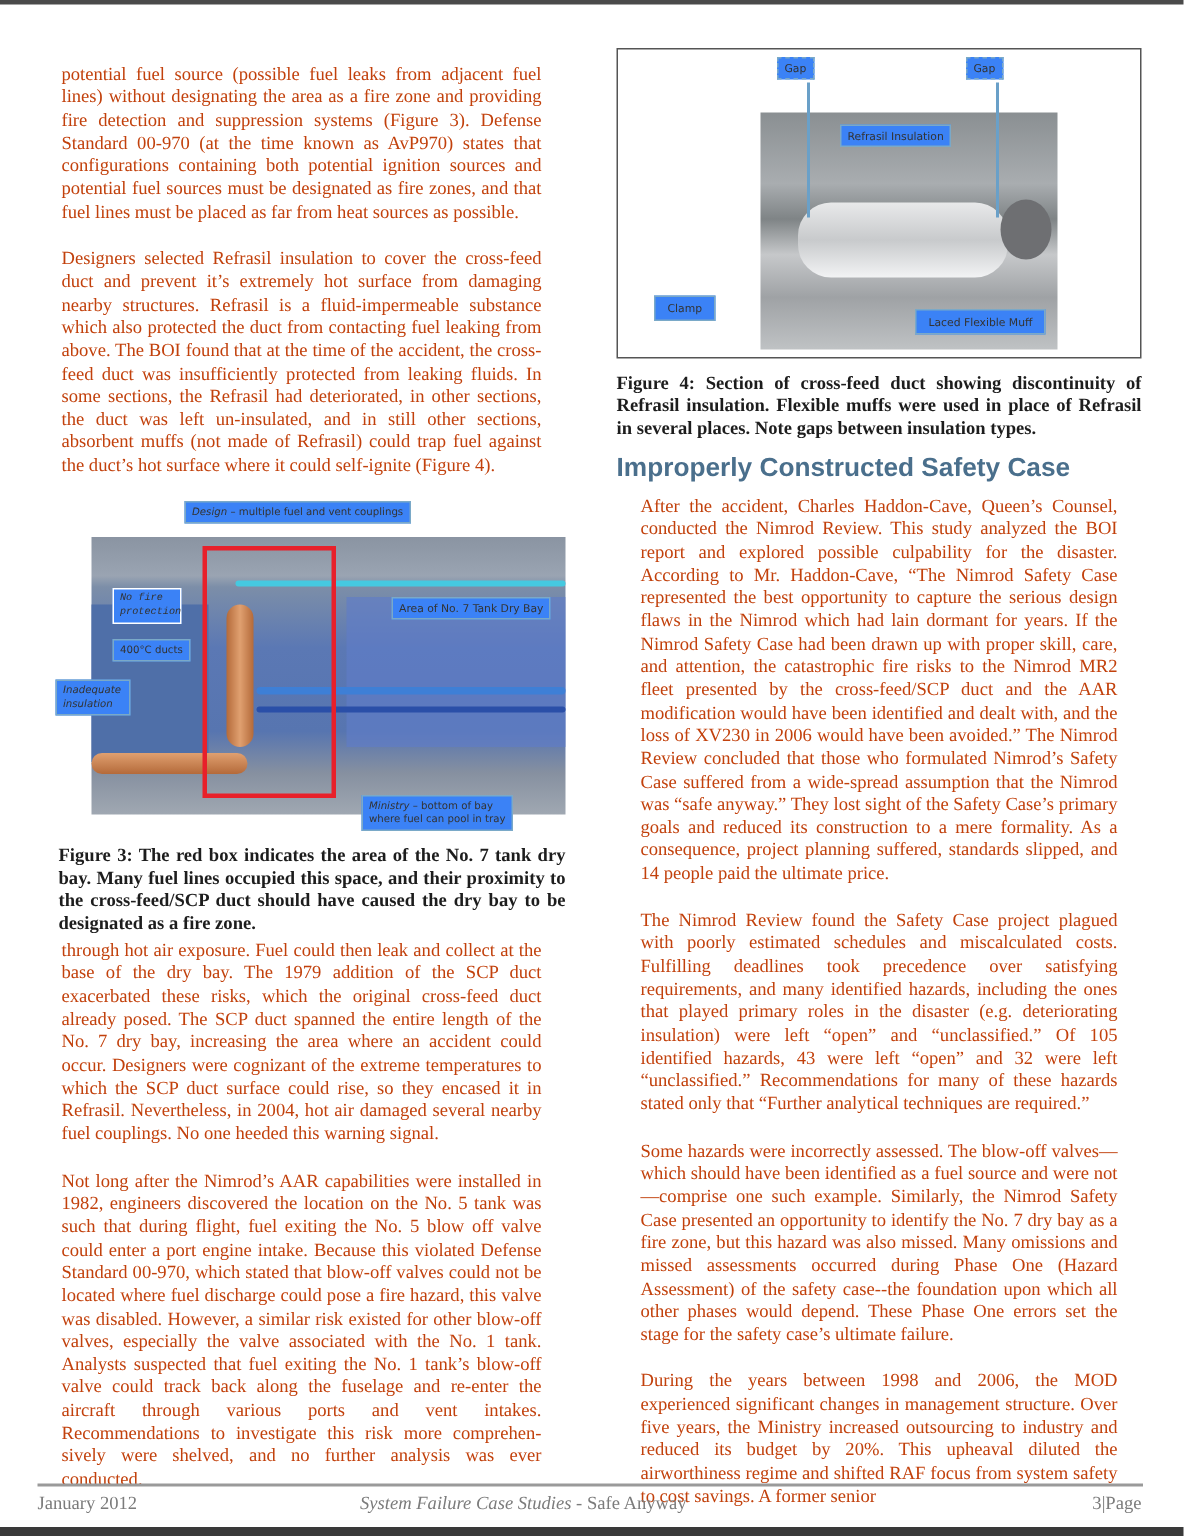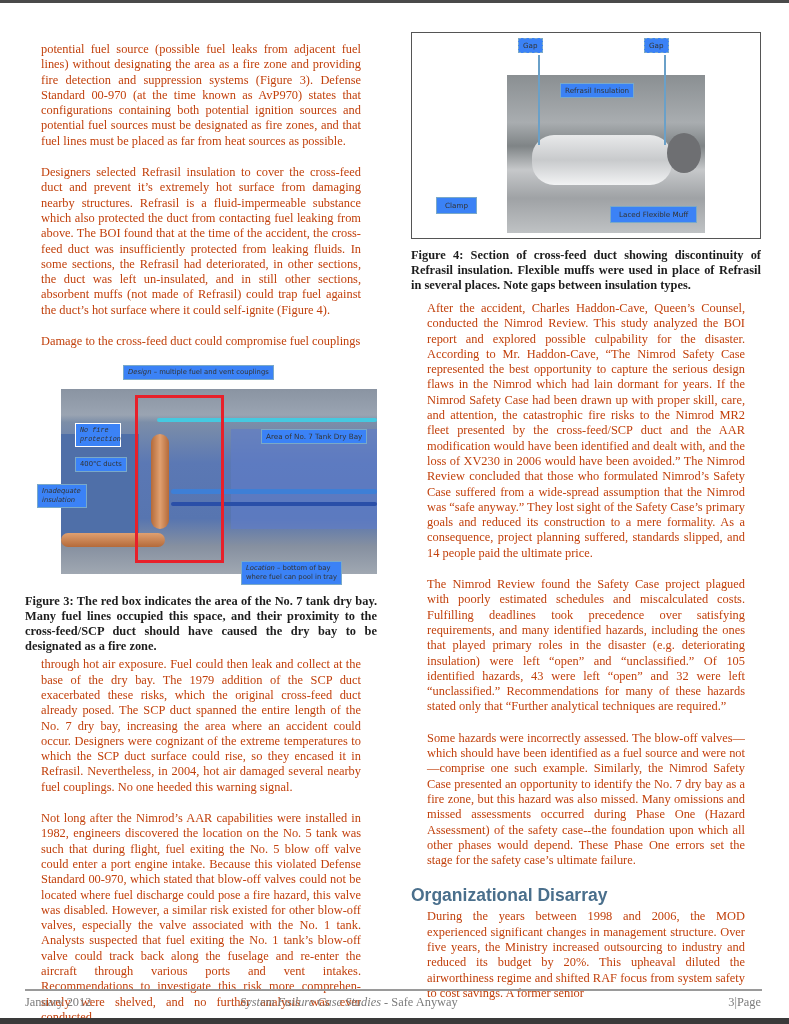--- a/index.html
+++ b/index.html
@@ -68,67 +68,66 @@
   .footer .ital { font-style: italic; }
 </style>
 </head>
 <body>
 
 <div class="topbar"></div>
 
 <div class="col col-left">
   <p class="body">potential fuel source (possible fuel leaks from adjacent fuel lines) without designating the area as a fire zone and providing fire detec­tion and suppression systems (Figure 3). Defense Standard 00-970 (at the time known as AvP970) states that configurations containing both potential ignition sources and potential fuel sources must be designated as fire zones, and that fuel lines must be placed as far from heat sources as possible.</p>
   <p class="body gap">Designers selected Refrasil insulation to cover the cross-feed duct and prevent it’s extremely hot surface from damaging nearby struc­tures. Refrasil is a fluid-impermeable substance which also pro­tected the duct from contacting fuel leaking from above. The BOI found that at the time of the accident, the cross-feed duct was insuf­ficiently protected from leaking fluids. In some sections, the Refrasil had deteriorated, in other sections, the duct was left un-insulated, and in still other sections, absorbent muffs (not made of Refrasil) could trap fuel against the duct’s hot surface where it could self-ignite (Figure 4).</p>
-  <p class="body">Damage to the cross-feed duct could compromise fuel couplings</p>
 
   <div class="fig3">
     <div class="scene">
       <div class="panel-left"></div>
       <div class="panel-right"></div>
       <div class="vent"></div>
       <div class="blue-h1"></div>
       <div class="blue-h2"></div>
       <div class="pipe-v"></div>
       <div class="pipe-h"></div>
       <div class="redbox"></div>
     </div>
     <div class="label" style="left:98px; top:0px;"><i>Design</i><span> – multiple fuel and vent couplings</span></div>
     <div class="label" style="left:50px; top:58px; width:36px; white-space:normal; border-color:#ffffff;font-family:Liberation Mono, monospace;"><i>No fire protection</i></div>
     <div class="label" style="left:50px; top:92px;">400°C ducts</div>
     <div class="label" style="left:12px; top:119px; width:40px; white-space:normal;"><i>Inadequate insulation</i></div>
     <div class="label" style="left:236px; top:64px; font-size:7.2px;">Area of No. 7 Tank Dry Bay</div>
-    <div class="label" style="left:216px; top:196px;"><i>Location</i><span>  – bottom of bay</span><br><span>where fuel can pool in tray</span></div>
+    <div class="label" style="left:216px; top:196px;"><i>Ministry</i><span>  – bottom of bay</span><br><span>where fuel can pool in tray</span></div>
   </div>
 
-  <p class="caption" style="margin-top:4px;">Figure 3: The red box indicates the area of the No. 7 tank dry bay. Many fuel lines occupied this space, and their proximity to the cross-feed/SCP duct should have caused the dry bay to be designated as a fire zone.</p>
+  <p class="caption" style="margin-top:4px;margin-left:14px;">Figure 3: The red box indicates the area of the No. 7 tank dry bay. Many fuel lines occupied this space, and their proximity to the cross-feed/SCP duct should have caused the dry bay to be designated as a fire zone.</p>
   <p class="body" style="margin-top:3px;">through hot air exposure. Fuel could then leak and collect at the base of the dry bay. The 1979 addition of the SCP duct exacerbated these risks, which the original cross-feed duct already posed. The SCP duct spanned the entire length of the No. 7 dry bay, increasing the area where an accident could occur. Designers were cognizant of the extreme temperatures to which the SCP duct surface could rise, so they encased it in Refrasil. Nevertheless, in 2004, hot air damaged several nearby fuel couplings. No one heeded this warning signal.</p>
   <p class="body gap">Not long after the Nimrod’s AAR capabilities were installed in 1982, engineers discovered the location on the No. 5 tank was such that during flight, fuel exiting the No. 5 blow off valve could enter a port engine intake. Because this violated Defense Standard 00-970, which stated that blow-off valves could not be located where fuel discharge could pose a fire hazard, this valve was disabled. How­ever, a similar risk existed for other blow-off valves, especially the valve associated with the No. 1 tank. Analysts suspected that fuel exiting the No. 1 tank’s blow-off valve could track back along the fuselage and re-enter the aircraft through various ports and vent in­takes. Recommendations to investigate this risk more comprehen­sively were shelved, and no further analysis was ever conducted.</p>
 </div>
 
 <div class="col col-right" style="top:28px;">
   <div class="fig4">
     <div class="photo"></div>
     <div class="duct"></div>
     <div class="elbow"></div>
     <div class="arrow-line" style="left:126px; top:22px; width:2px; height:90px;"></div>
     <div class="arrow-line" style="left:252px; top:22px; width:2px; height:90px;"></div>
     <div class="label gap" style="left:106px; top:5px;">Gap</div>
     <div class="label gap" style="left:232px; top:5px;">Gap</div>
     <div class="label" style="left:148px; top:50px;">Refrasil Insulation</div>
     <div class="label" style="left:24px; top:164px; padding:3px 8px;">Clamp</div>
     <div class="label" style="left:198px; top:173px; padding:3px 8px;">Laced Flexible Muff</div>
   </div>
 
   <p class="caption" style="margin-top:9px;">Figure 4: Section of cross-feed duct showing discontinuity of Refrasil insulation. Flexible muffs were used in place of Refrasil in several places. Note gaps between insulation types.</p>
 
+  <h2 class="section" style="margin-top:7px;">Improperly Constructed Safety Case</h2>
   <p class="body" style="margin-top:8px;">After the accident, Charles Haddon-Cave, Queen’s Counsel, conducted the Nimrod Review. This study analyzed the BOI report and explored possible culpability for the disaster. According to Mr. Haddon-Cave, “The Nimrod Safety Case represented the best opportunity to capture the serious design flaws in the Nimrod which had lain dormant for years. If the Nimrod Safety Case had been drawn up with proper skill, care, and attention, the catastrophic fire risks to the Nimrod MR2 fleet presented by the cross-feed/SCP duct and the AAR modification would have been identified and dealt with, and the loss of XV230 in 2006 would have been avoided.” The Nimrod Review concluded that those who formulated Nimrod’s Safety Case suffered from a wide-spread assumption that the Nimrod was “safe anyway.” They lost sight of the Safety Case’s primary goals and reduced its construction to a mere formality. As a consequence, project planning suffered, standards slipped, and 14 people paid the ultimate price.</p>
   <p class="body gap">The Nimrod Review found the Safety Case project plagued with poorly estimated schedules and miscalculated costs. Fulfilling deadlines took precedence over satisfying requirements, and many identified hazards, including the ones that played primary roles in the disaster (e.g. deteriorating insulation) were left “open” and “unclassified.” Of 105 identified hazards, 43 were left “open” and 32 were left “unclassified.” Recommendations for many of these hazards stated only that “Further analytical techniques are required.”</p>
   <p class="body gap">Some hazards were incorrectly assessed.  The blow-off valves—which should have been identified as a fuel source and were not—comprise one such example. Similarly, the Nimrod Safety Case presented an opportunity to identify the No. 7 dry bay as a fire zone, but this hazard was also missed. Many omissions and missed assessments occurred during Phase One (Hazard Assessment) of the safety case--the foundation upon which all other phases would depend. These Phase One errors set the stage for the safety case’s ultimate failure.</p>
 
-  <h2 class="section" style="margin-top:6px;">Organizational Disarray</h2>
   <p class="body" style="margin-top:3px;">During the years between 1998 and 2006, the MOD experienced significant changes in management structure. Over five years, the Ministry increased outsourcing to industry and reduced its budget by 20%. This upheaval diluted the airworthiness regime and shifted RAF focus from system safety to cost savings.  A former senior</p>
 </div>
 
 <div class="footer-rule"></div>
 <div class="footer left">January 2012</div>
 <div class="footer center"><span class="ital">System Failure Case Studies</span><span> - </span><span>Safe Anyway</span></div>
 <div class="footer right">3|Page</div>
 
 <div class="bottombar"></div>
 

